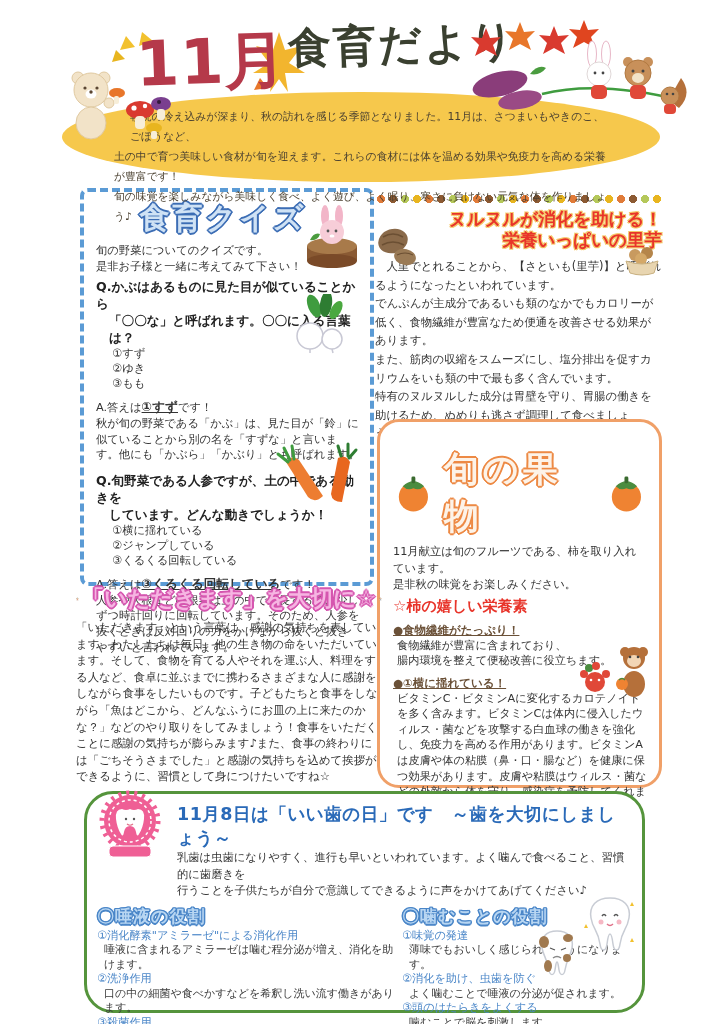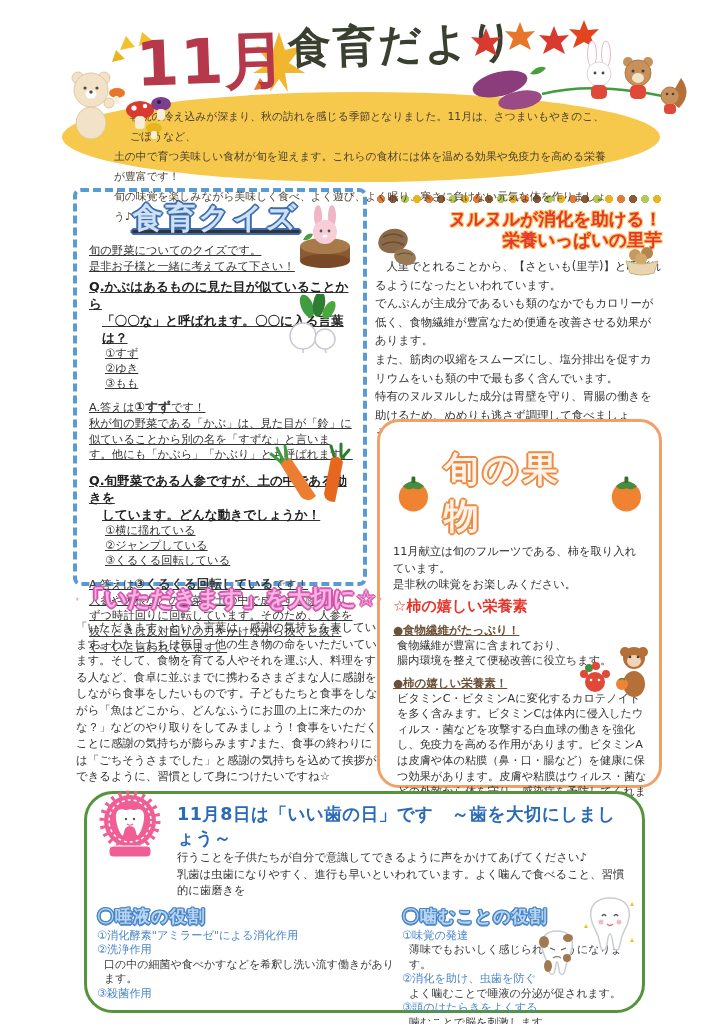--- a/index.html
+++ b/index.html
@@ -12,22 +12,22 @@
   .month { position:absolute; left:136px; top:20px; font-size:62px; font-weight:bold;
            color:#b5394a; letter-spacing:1px; transform:rotate(-2deg); z-index:3; }
   .main-title { position:absolute; left:288px; top:16px; font-size:43px; font-weight:bold;
                 color:#3a4030; transform:rotate(-2deg); letter-spacing:2px; z-index:3; }
   .intro-ellipse { position:absolute; left:62px; top:92px; width:598px; height:90px;
                    background:#f6c84c; border-radius:50%; z-index:2; padding:15px 46px 0 52px;
                    font-size:10.8px; line-height:20px; color:#4a4030; }
   .intro-ellipse .ln1 { padding-left:16px; }
 
   
-  .quiz-box { position:absolute; left:73px; top:188px; width:294px; height:398px;
-              border:4px dashed #5b9bd5; border-radius:8px; padding:4px 10px 4px 12px; background:#fff;text-decoration:underline; }
+  .quiz-box { position:absolute; left:80px; top:188px; width:294px; height:398px;
+              border:4px dashed #5b9bd5; border-radius:8px; padding:4px 10px 4px 12px; background:#fff; }
   .quiz-title { text-align:center; font-size:30px; font-weight:bold; letter-spacing:3px;
                 color:#cfe2f5; margin:2px 40px 4px 30px;
                 text-shadow:-1px -1px 0 #3d6eb5,1px -1px 0 #3d6eb5,-1px 1px 0 #3d6eb5,1px 1px 0 #3d6eb5,-2px 0 0 #3d6eb5,2px 0 0 #3d6eb5,0 -2px 0 #3d6eb5,0 2px 0 #3d6eb5; }
   .q-intro { font-size:11.3px; line-height:16px; }
   .q-line { font-size:12.6px; font-weight:bold; line-height:17px; color:#222; }
   .q-line2 { padding-left:13px; }
   .q-opt { font-size:11.3px; line-height:15px; padding-left:16px; }
   .q-ans { font-size:11.3px; line-height:16px; margin-top:8px; }
   .q-ans .ansv { font-size:12.6px; font-weight:bold; text-decoration:underline; }
   .q-expl { font-size:11.3px; line-height:15.6px; }
@@ -248,21 +248,21 @@
         <path d="M10,13 Q21,3 32,13 Q27,18 21,15 Q15,18 10,13z" fill="#4a8c3f"></path>
         <rect x="19" y="3" width="4" height="7" rx="1.5" fill="#3a6b2f"></rect>
       </svg>
     </div>
     <div class="fruit-intro">11月献立は旬のフルーツである、柿を取り入れています。</div>
     <div class="fruit-intro">是非秋の味覚をお楽しみください。</div>
     <div class="fruit-sub">☆柿の嬉しい栄養素</div>
     <div class="f-head">●食物繊維がたっぷり！</div>
     <div class="f-body">食物繊維が豊富に含まれており、
 腸内環境を整えて便秘改善に役立ちます。</div>
-    <div class="f-head">●柿の嬉しい栄養素！</div>
+    <div class="f-head">●①横に揺れている！</div>
     <div class="f-body">ビタミンC・ビタミンAに変化するカロテノイドを多く含みます。ビタミンCは体内に侵入したウィルス・菌などを攻撃する白血球の働きを強化し、免疫力を高める作用があります。ビタミンAは皮膚や体の粘膜（鼻・口・腸など）を健康に保つ効果があります。皮膚や粘膜はウィルス・菌などの外敵から体を守り、感染症を予防してくれます。</div>
     <div class="f-head">●タンニンがたっぷり！</div>
     <div class="f-body" style="max-width:200px">タンニンはポリフェノールの一種です。
 タンニンによって柿は渋く感じてしまいます。
 ですがタンニンは抗酸化作用があり、生活習慣病や
 老化の原因となる活性酸素の増加を抑えられます。</div>
     <svg class="abs" style="right:6px;top:218px" width="74" height="62" viewBox="0 0 74 62">
       <circle cx="16" cy="42" r="10" fill="#e04838"></circle>
       <circle cx="5" cy="34" r="4" fill="#e04838"></circle>
         <circle cx="27" cy="34" r="4" fill="#e04838"></circle>
@@ -310,27 +310,28 @@
       <circle cx="33" cy="31" r="28" fill="none" stroke="#ef5f95" stroke-width="5" stroke-dasharray="3 5"></circle>
       <circle cx="33" cy="31" r="26" fill="#ef5f95"></circle>
       <circle cx="33" cy="31" r="21" fill="none" stroke="#fff" stroke-width="1.5" stroke-dasharray="3 3"></circle>
       <path d="M25,19 q-7,0 -6,10 q1,9 5,15 q2,4 3,-2 q1,-6 6,-6 q5,0 6,6 q1,6 3,2 q4,-6 5,-15 q1,-10 -6,-10 q-4,2 -8,0 q-4,2 -8,0z" fill="#fff"></path>
       <circle cx="29" cy="29" r="1.2" fill="#555"></circle>
         <circle cx="37" cy="29" r="1.2" fill="#555"></circle>
       <path d="M30,34 q3,2.5 6,0" stroke="#e07088" stroke-width="1.2" fill="none"></path>
       <rect x="12" y="56" width="42" height="11" rx="4" fill="#ef5f95" stroke="#fff"></rect>
     </svg>
     <div class="teeth-title">11月8日は「いい歯の日」です　～歯を大切にしましょう～</div>
+    <div class="teeth-intro">乳歯は虫歯になりやすく、進行も早いといわれています。よく噛んで食べること、習慣的に歯磨きを</div>
     <div class="teeth-intro">行うことを子供たちが自分で意識してできるように声をかけてあげてください♪</div>
-    <div class="teeth-intro">乳歯は虫歯になりやすく、進行も早いといわれています。よく噛んで食べること、習慣的に歯磨きを</div>
 
     <div class="teeth-cols">
       <div class="t-col-l">
         <div class="t-heading">〇唾液の役割</div>
         <div class="t-title">①消化酵素"アミラーゼ"による消化作用</div>
+        <div class="t-body">唾液に含まれるアミラーゼは噛む程分泌が増え、消化を助けます。</div>
         <div class="t-title">②洗浄作用</div>
         <div class="t-body">口の中の細菌や食べかすなどを希釈し洗い流す働きがあります。</div>
         <div class="t-title">③殺菌作用</div>
 
       </div>
       <div class="t-col-r">
         <div class="t-heading">〇噛むことの役割</div>
         <div class="t-title">①味覚の発達</div>
         <div class="t-body">薄味でもおいしく感じられるようになります。</div>
         <div class="t-title">②消化を助け、虫歯を防ぐ</div>

